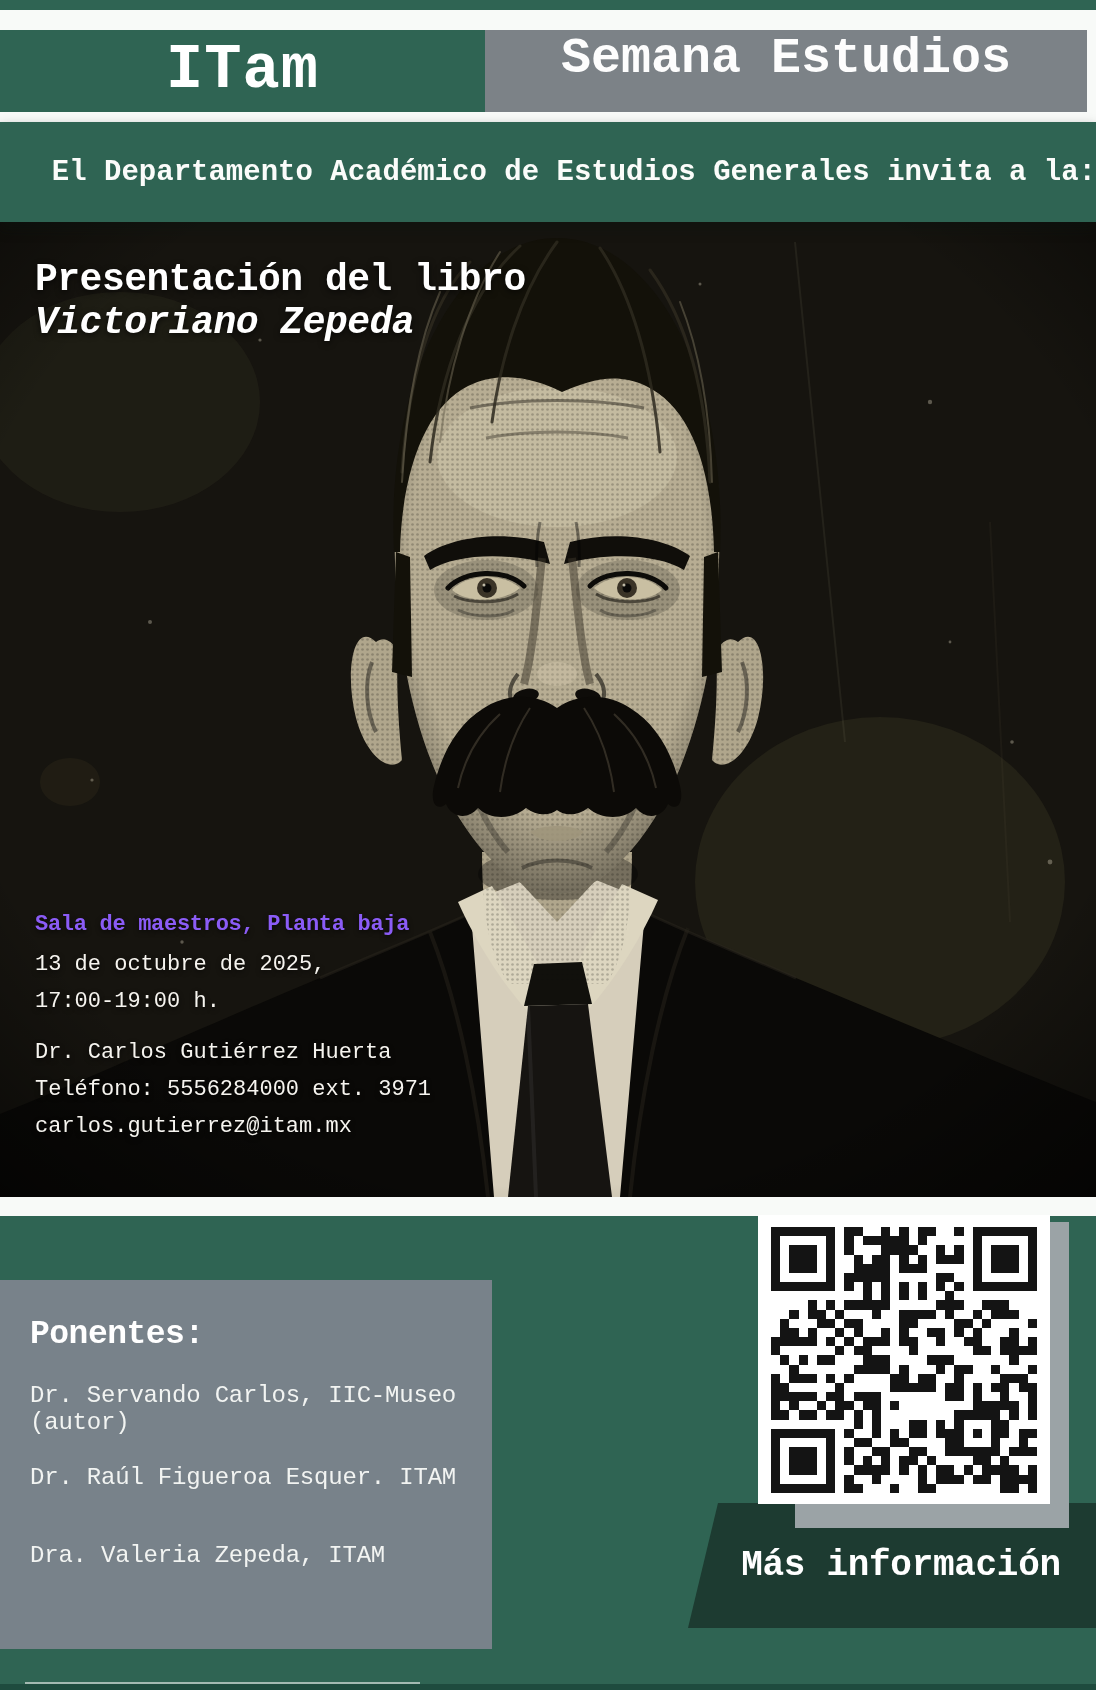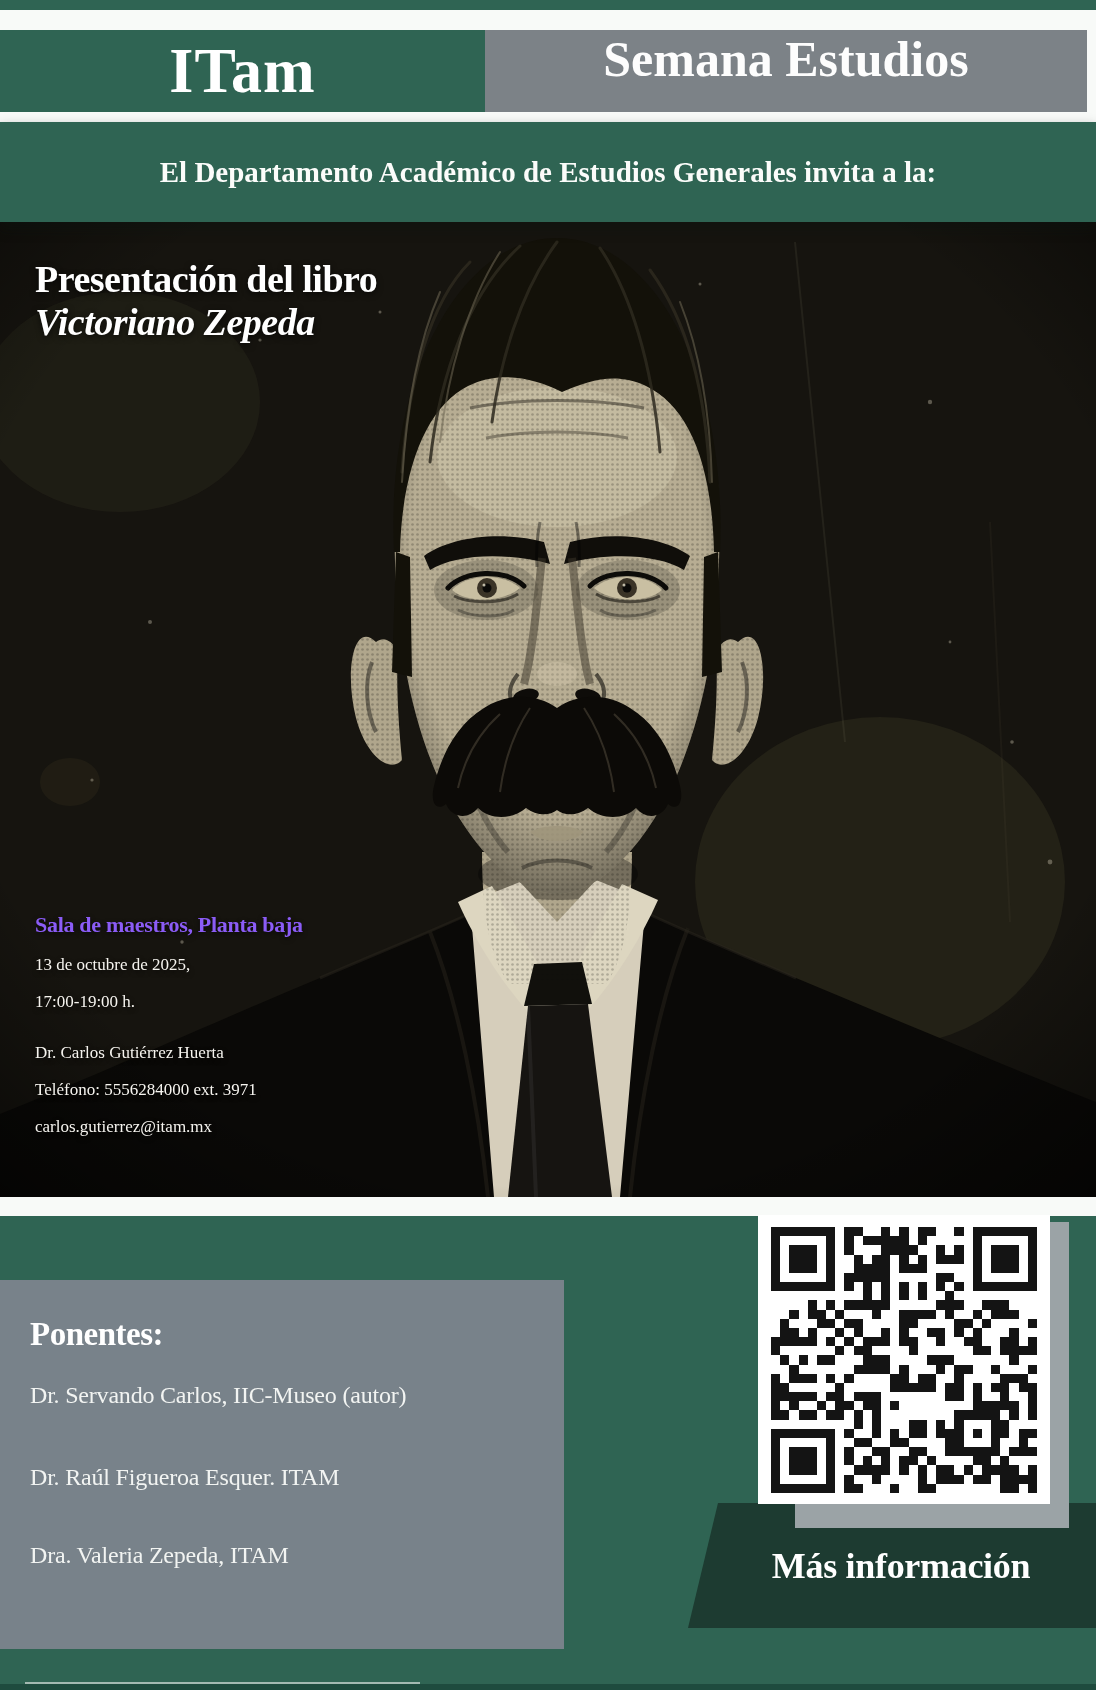--- a/index.html
+++ b/index.html
@@ -1,51 +1,51 @@
 <!DOCTYPE html>
 <html><head>
 <meta charset="utf-8">
 <style>
   html,body{margin:0;padding:0;background:#ffffff;}
   .poster{
     position:relative;width:1096px;height:1690px;overflow:hidden;
     background:#f8faf8;
-    font-family:Liberation Serif, serif;
+    font-family:Liberation Mono, monospace;
     color:#fff;
   }
   .abs{position:absolute;}
   
   .top-strip{left:0;top:0;width:1096px;height:10px;background:#2F6453;}
   .logo-block{left:0;top:30px;width:485px;height:82px;background:#2F6453;
     display:flex;align-items:center;justify-content:center;}
   .logo-text{font-size:62px;font-weight:800;letter-spacing:1px;line-height:1;
     transform:scaleY(1.02);}
   .banner-block{left:485px;top:30px;width:602px;height:82px;background:#7C8287;
     display:flex;align-items:flex-start;justify-content:center;}
   .banner-text{font-size:50px;font-weight:bold;letter-spacing:0px;color:#fdfdfd;}
   .invite-bar{left:0;top:122px;width:1096px;height:100px;background:#2F6453;
-    display:flex;align-items:center;justify-content:center;z-index:3;
+    display:flex;align-items:center;justify-content:flex-end;z-index:3;
     box-shadow:0 6px 12px rgba(10,20,15,.45);}
   .invite-text{font-size:29px;font-weight:bold;color:#fbfcfa;letter-spacing:0px;white-space:nowrap;}
   
   .portrait{left:0;top:222px;width:1096px;height:831px;background:#16140f;z-index:1;}
   .portrait svg{display:block;}
   .overlay{position:absolute;left:35px;color:#ffffff;}
   .title-block{top:36px;text-shadow:0 2px 6px rgba(0,0,0,.65);}
   .title-l1{font-size:38px;font-weight:bold;line-height:43px;letter-spacing:-.5px;}
   .title-l2{font-size:38px;font-weight:bold;font-style:italic;line-height:43px;word-spacing:9px;letter-spacing:-.5px;}
   .title-l3{font-size:38px;font-weight:bold;font-style:italic;line-height:43px;letter-spacing:-.5px;}
   .venue-block{top:682px;color:#f6f4ef;text-shadow:0 2px 5px rgba(0,0,0,.6);}
   .venue-line{font-size:22px;font-weight:bold;line-height:42px;color:#8b5cf6;letter-spacing:-.3px;}
-  .body-line{font-size:17px;font-weight:normal;line-height:37px;}
+  .body-line{font-size:22px;font-weight:normal;line-height:37px;}
   .informes-block{top:812px;color:#f6f4ef;text-shadow:0 2px 5px rgba(0,0,0,.6);}
   .informes-heading{font-size:31px;font-weight:bold;line-height:44px;color:#ffffff;}
   
   .bottom{left:0;top:1216px;width:1096px;height:474px;background:#2F6453;}
-  .ponentes-box{position:absolute;left:0;top:64px;width:564px;height:369px;background:#78828A;
+  .ponentes-box{position:absolute;left:0;top:64px;width:492px;height:369px;background:#78828A;
     padding:0;box-sizing:border-box;}
   .ponentes-heading{position:absolute;left:30px;top:36px;font-size:33px;font-weight:bold;
     letter-spacing:-.5px;color:#ffffff;}
   .ponente-item{position:absolute;left:30px;font-size:24px;color:#f2f4f2;letter-spacing:-.2px;}
   .p0{top:102px;} .p1{top:184px;} .p2{top:262px;}
   .qr-shadow{position:absolute;left:795px;top:6px;width:274px;height:306px;background:#9BA3A6;z-index:2;}
   .more-info-banner{position:absolute;left:680px;top:287px;width:416px;height:125px;background:#1D3B31;
     clip-path:polygon(38px 0,100% 0,100% 100%,8px 100%);z-index:1;
     display:flex;align-items:center;justify-content:center;padding-left:26px;box-sizing:border-box;}
   .more-info-label{font-size:36px;font-weight:bold;color:#ffffff;letter-spacing:-.3px;}

